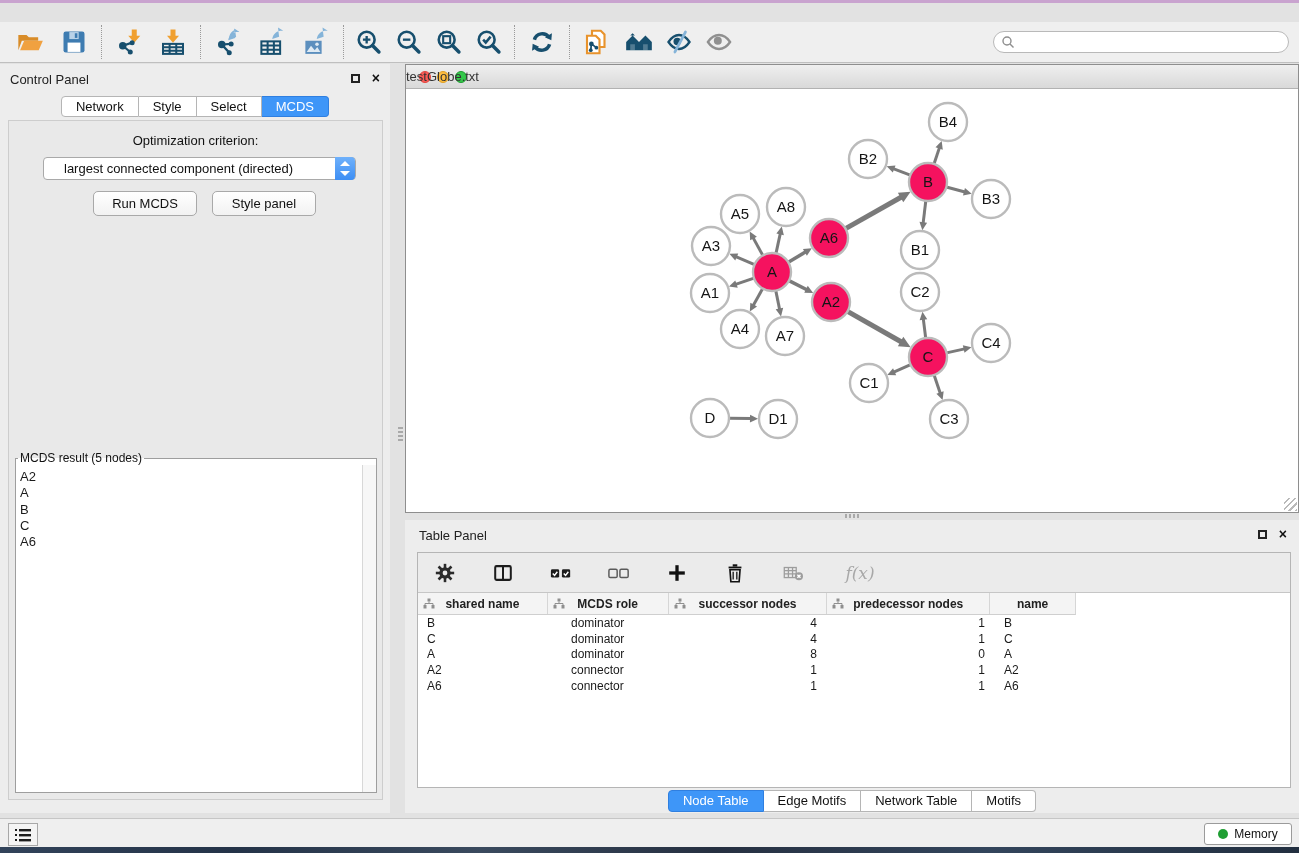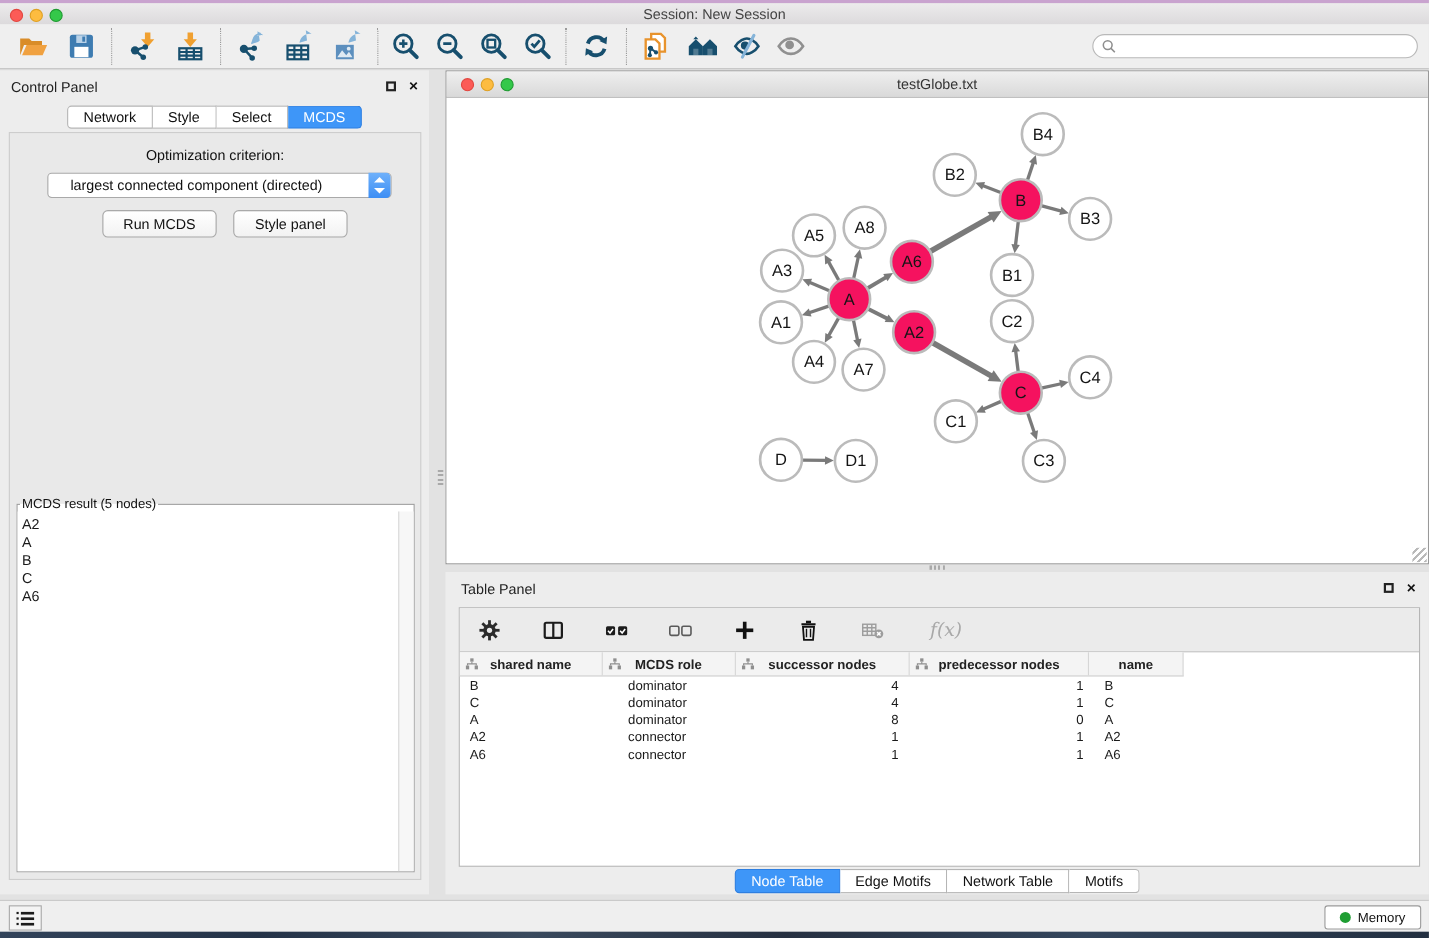--- a/index.html
+++ b/index.html
@@ -50,21 +50,21 @@
   .btn-close { left:203px; width:104px; }
 
   .result-fieldset { position:absolute; left:6px; top:330px; width:362px; height:342px; border:1px solid #9e9e9e; background:#fff; }
   .result-fieldset legend { font-size:12px; color:#111; margin-left:2px; padding:0 2px; background:transparent; }
   .result-list { position:absolute; left:0; top:0; right:14px; bottom:0; background:#fff; padding:4px 0 0 4px; font-size:13px; line-height:16.3px; overflow:hidden; }
   .scroll-track { position:absolute; right:0; top:0; bottom:0; width:14px; background:#f7f7f7; border-left:1px solid #d8d8d8; }
 
   
   .net-window { position:absolute; left:405px; top:64px; width:894px; height:449px; background:#fff; border:1px solid #8e8e8e; }
   .net-titlebar { position:relative; height:24px; background:linear-gradient(#efefef,#d9d9d9); border-bottom:1px solid #b2b2b2; }
-  .net-titlebar .title { position:absolute; left:0; right:0; top:4px; text-align:center; font-size:13px; color:#333; }
+  .net-titlebar .title { position:absolute; left:0; right:0; top:4px; font-size:13px; color:#333; }
   .net-titlebar .tl { top:6px; }
   .net-titlebar .tl.red { left:13px; } .net-titlebar .tl.yellow { left:31px; } .net-titlebar .tl.green { left:49px; }
   .net-canvas { position:relative; width:892px; height:423px; background:#fff; }
   .grip { position:absolute; right:1px; bottom:1px; width:13px; height:13px;
     background:repeating-linear-gradient(135deg, transparent 0 3px, #b9b9b9 3px 4.5px); }
 
   .split-v { position:absolute; left:398px; top:427px; width:5px; height:14px; background:repeating-linear-gradient(#a9a9a9 0 2px, transparent 2px 4px); }
   .split-h { position:absolute; left:845px; top:514px; width:14px; height:4px; background:repeating-linear-gradient(90deg,#a9a9a9 0 2px, transparent 2px 4px); }
 
   
@@ -95,26 +95,20 @@
   .memdot { width:10px; height:10px; border-radius:50%; background:#1f9e33; }
   .darkstrip { position:absolute; left:0; top:847px; width:1299px; height:6px;
     background:linear-gradient(90deg,#32435a 0%, #243348 18%, #3a4a5e 37%, #263041 55%, #33455c 76%, #222f40 100%); }
 </style>
 </head>
 <body>
 
 <div id="app">
 
   <div class="lavender"></div>
-  <div class="titlebar">
-    <span class="tl red"></span>
-    <span class="tl yellow"></span>
-    <span class="tl green"></span>
-    <span class="title">Session: New Session</span>
-  </div>
 
   <div class="toolbar">
     <button class="tbtn">
       <svg width="30" height="28" viewBox="0 0 24 24">
           <path fill="#d98c28" d="M2 19 V6 h7 l2 2 h8 v3 H5 Z"></path>
           <path fill="#f0a140" d="M3.5 19 L7 11 h16 l-3.5 8 Z"></path>
         </svg>
     </button>
     <button class="tbtn">
       <svg width="28" height="28" viewBox="0 0 24 24">

